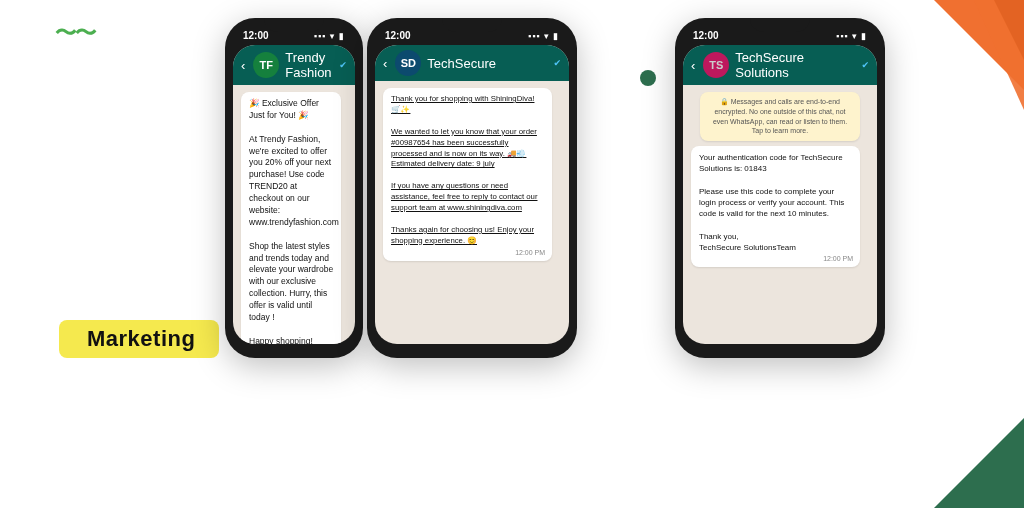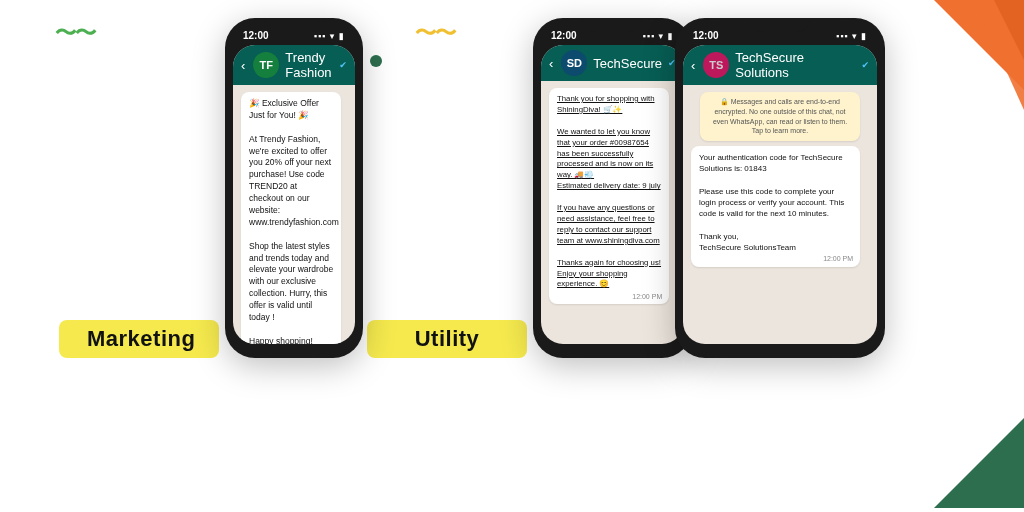--- a/index.html
+++ b/index.html
@@ -233,21 +233,20 @@
             Shop the latest styles and trends today and elevate your wardrobe with our exclusive collection. Hurry, this offer is valid until today !<br><br>
             Happy shopping!
             <span class="msg-time">12:00 PM</span>
           </div>
         </div>
       </div>
     </div>
   </div>
 
   <div class="col">
-    <div class="category-label">Utility</div>
     <div class="phone">
       <div class="phone-notch"></div>
       <div class="phone-top-bar">
         <span class="phone-time">12:00</span>
         <span class="phone-icons">▪▪▪ ▾ ▮</span>
       </div>
       <div class="phone-screen">
         <div class="wa-header">
           <span class="wa-back">‹</span>
           <div class="wa-avatar dark" style="background:#0c4a6e; color:#fff;">SD</div>

